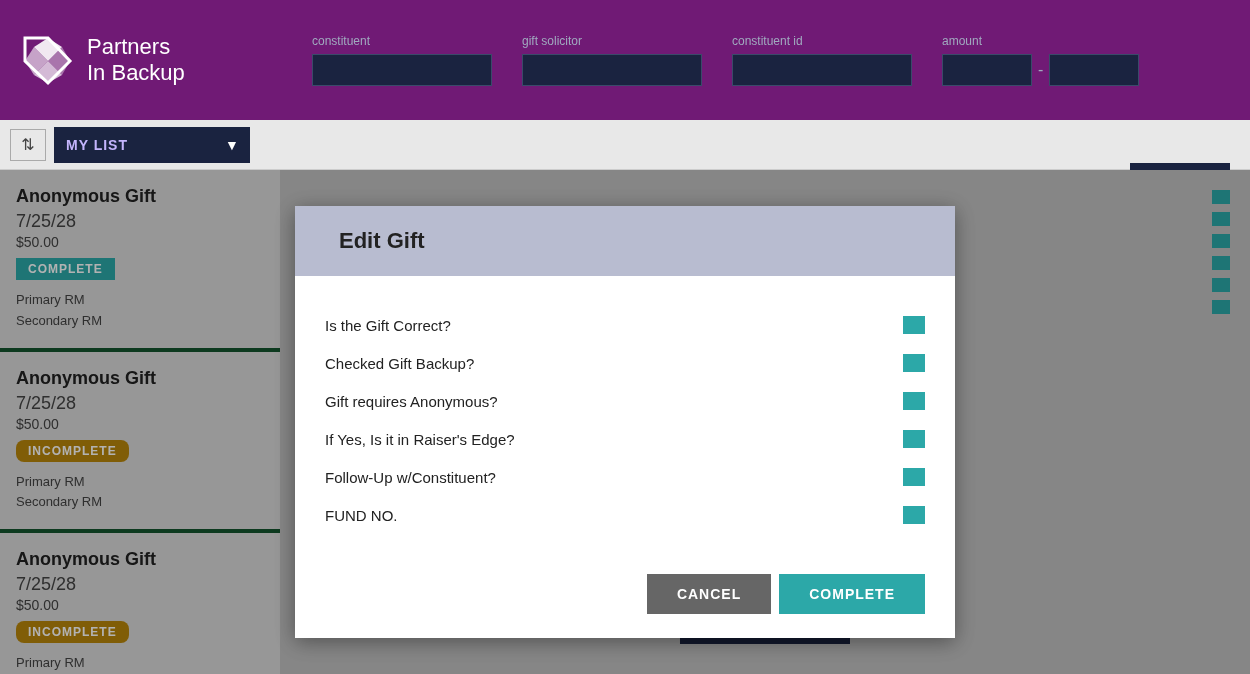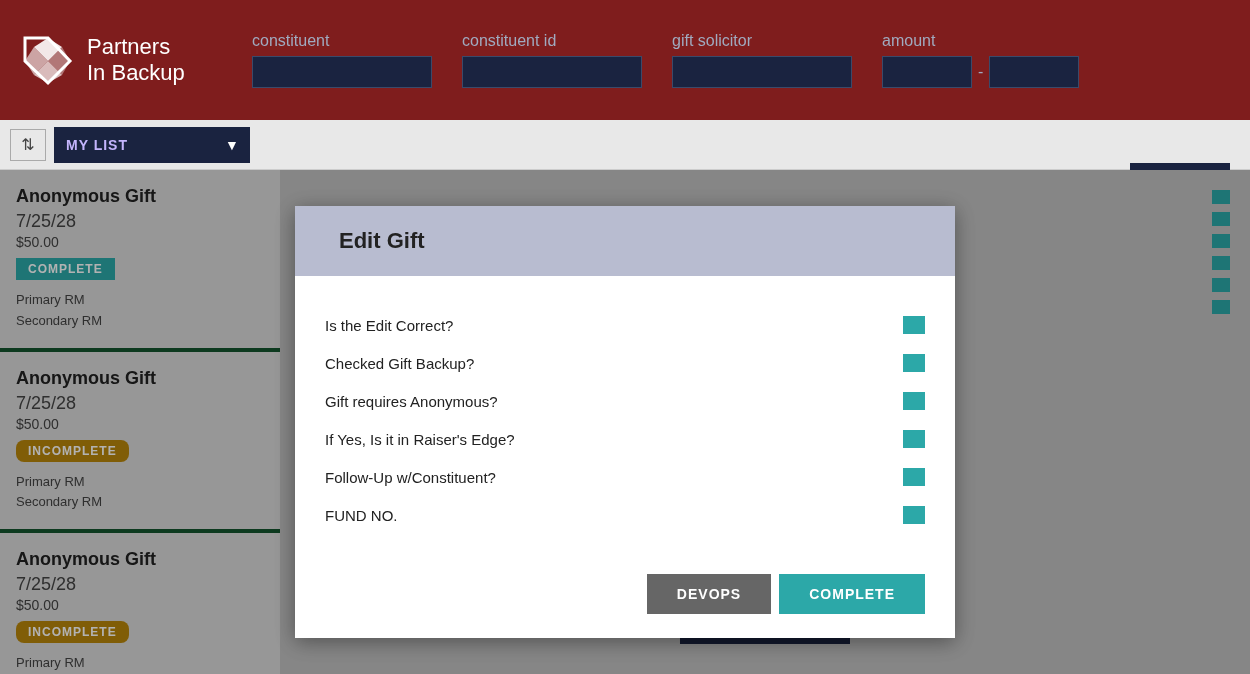--- a/index.html
+++ b/index.html
@@ -1,25 +1,25 @@
 <!DOCTYPE html>
 <html><head>
   <meta charset="utf-8">
   <style>
     * { box-sizing: border-box; margin: 0; padding: 0; }
     body { font-family: 'Segoe UI', Arial, sans-serif; background: #c8c8c8; width: 1250px; height: 674px; overflow: hidden; position: relative; }
 
     
     .header {
-      background: #7f1d1d;
+      background: #701a75;
       height: 120px;
       display: flex;
       align-items: center;
       padding: 0 20px;
-      gap: 32px;
+      gap: 92px;
     }
     .logo-area {
       display: flex;
       align-items: center;
       gap: 12px;
       min-width: 200px;
     }
     .logo-icon {
       width: 55px;
       height: 55px;
@@ -35,21 +35,21 @@
       gap: 30px;
       flex: 1;
     }
     .field-group {
       display: flex;
       flex-direction: column;
       gap: 6px;
     }
     .field-label {
       color: #a0aabf;
-      font-size: 16px;
+      font-size: 12px;
       font-weight: 400;
     }
     .field-input {
       background: #1a2340;
       border: 1px solid #3a4a6a;
       color: white;
       height: 32px;
       width: 140px;
       padding: 0 8px;
       font-size: 13px;
@@ -287,25 +287,25 @@
       <span>Partners</span><br>
       <span>In Backup</span>
     </div>
   </div>
   <div class="header-fields">
     <div class="field-group">
       <span class="field-label">constituent</span>
       <input class="field-input wide" type="text" value="" style="">
     </div>
     <div class="field-group">
+      <span class="field-label">gift solicitor</span>
+      <input class="field-input wide" type="text" value="" style="">
+    </div>
+    <div class="field-group">
       <span class="field-label">constituent id</span>
-      <input class="field-input wide" type="text" value="" style="">
-    </div>
-    <div class="field-group">
-      <span class="field-label">gift solicitor</span>
       <input class="field-input wide" type="text" value="" style="">
     </div>
     <div class="field-group">
       <span class="field-label">amount</span>
       <div class="amount-group">
         <input class="field-input" type="text" value="" style="width: 90px;">
         <span class="amount-separator">-</span>
         <input class="field-input" type="text" value="" style="width: 90px;">
       </div>
     </div>
@@ -372,21 +372,21 @@
     </div>
     <button class="email-devops-btn">EMAIL DEVOPS</button>
   </div>
 
   <div class="modal-overlay">
     <div class="modal">
       <div class="modal-header">Edit Gift</div>
       <div class="modal-body">
 
         <div class="modal-row">
-          <span class="modal-row-label">Is the Edit Correct?</span>
+          <span class="modal-row-label">Is the Gift Correct?</span>
           <div class="modal-checkbox"></div>
         </div>
 
         <div class="modal-row">
           <span class="modal-row-label">Checked Gift Backup?</span>
           <div class="modal-checkbox"></div>
         </div>
 
         <div class="modal-row">
           <span class="modal-row-label">Gift requires Anonymous?</span>
@@ -402,18 +402,18 @@
           <span class="modal-row-label">Follow-Up w/Constituent?</span>
           <div class="modal-checkbox"></div>
         </div>
 
         <div class="modal-row">
           <span class="modal-row-label">FUND NO.</span>
           <div class="modal-checkbox"></div>
         </div>
       </div>
       <div class="modal-footer">
-        <button class="btn-cancel">DEVOPS</button>
+        <button class="btn-cancel">CANCEL</button>
         <button class="btn-complete">COMPLETE</button>
       </div>
     </div>
   </div>
 </div>
 
 </body></html>

